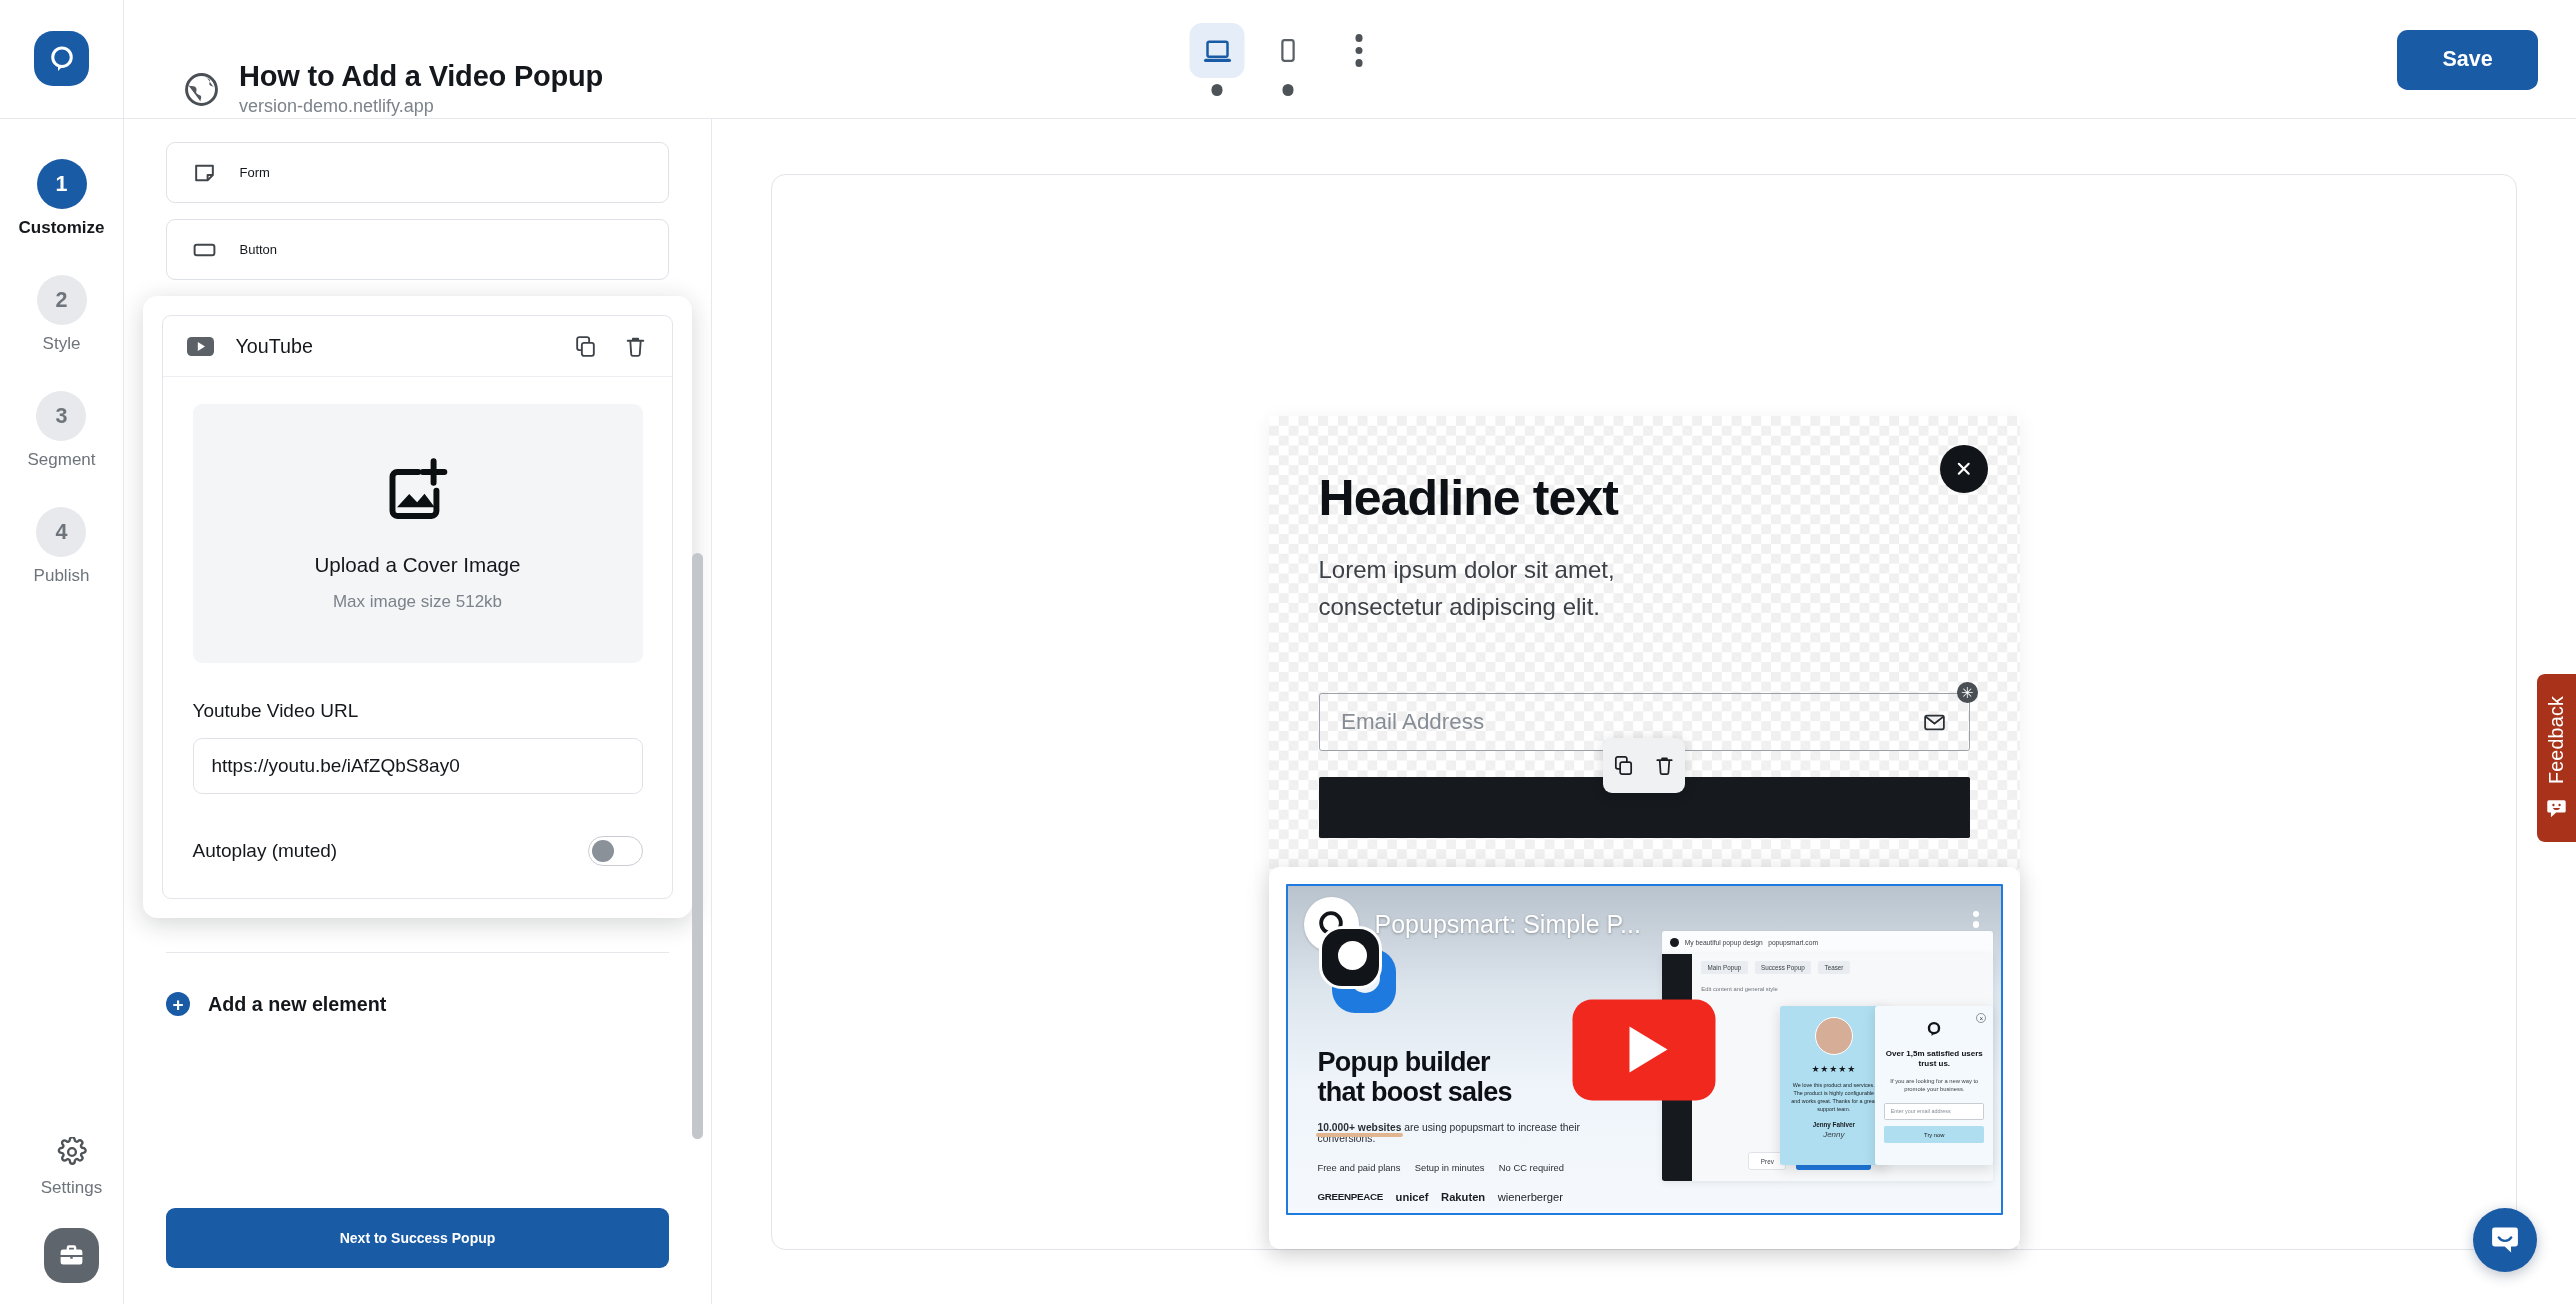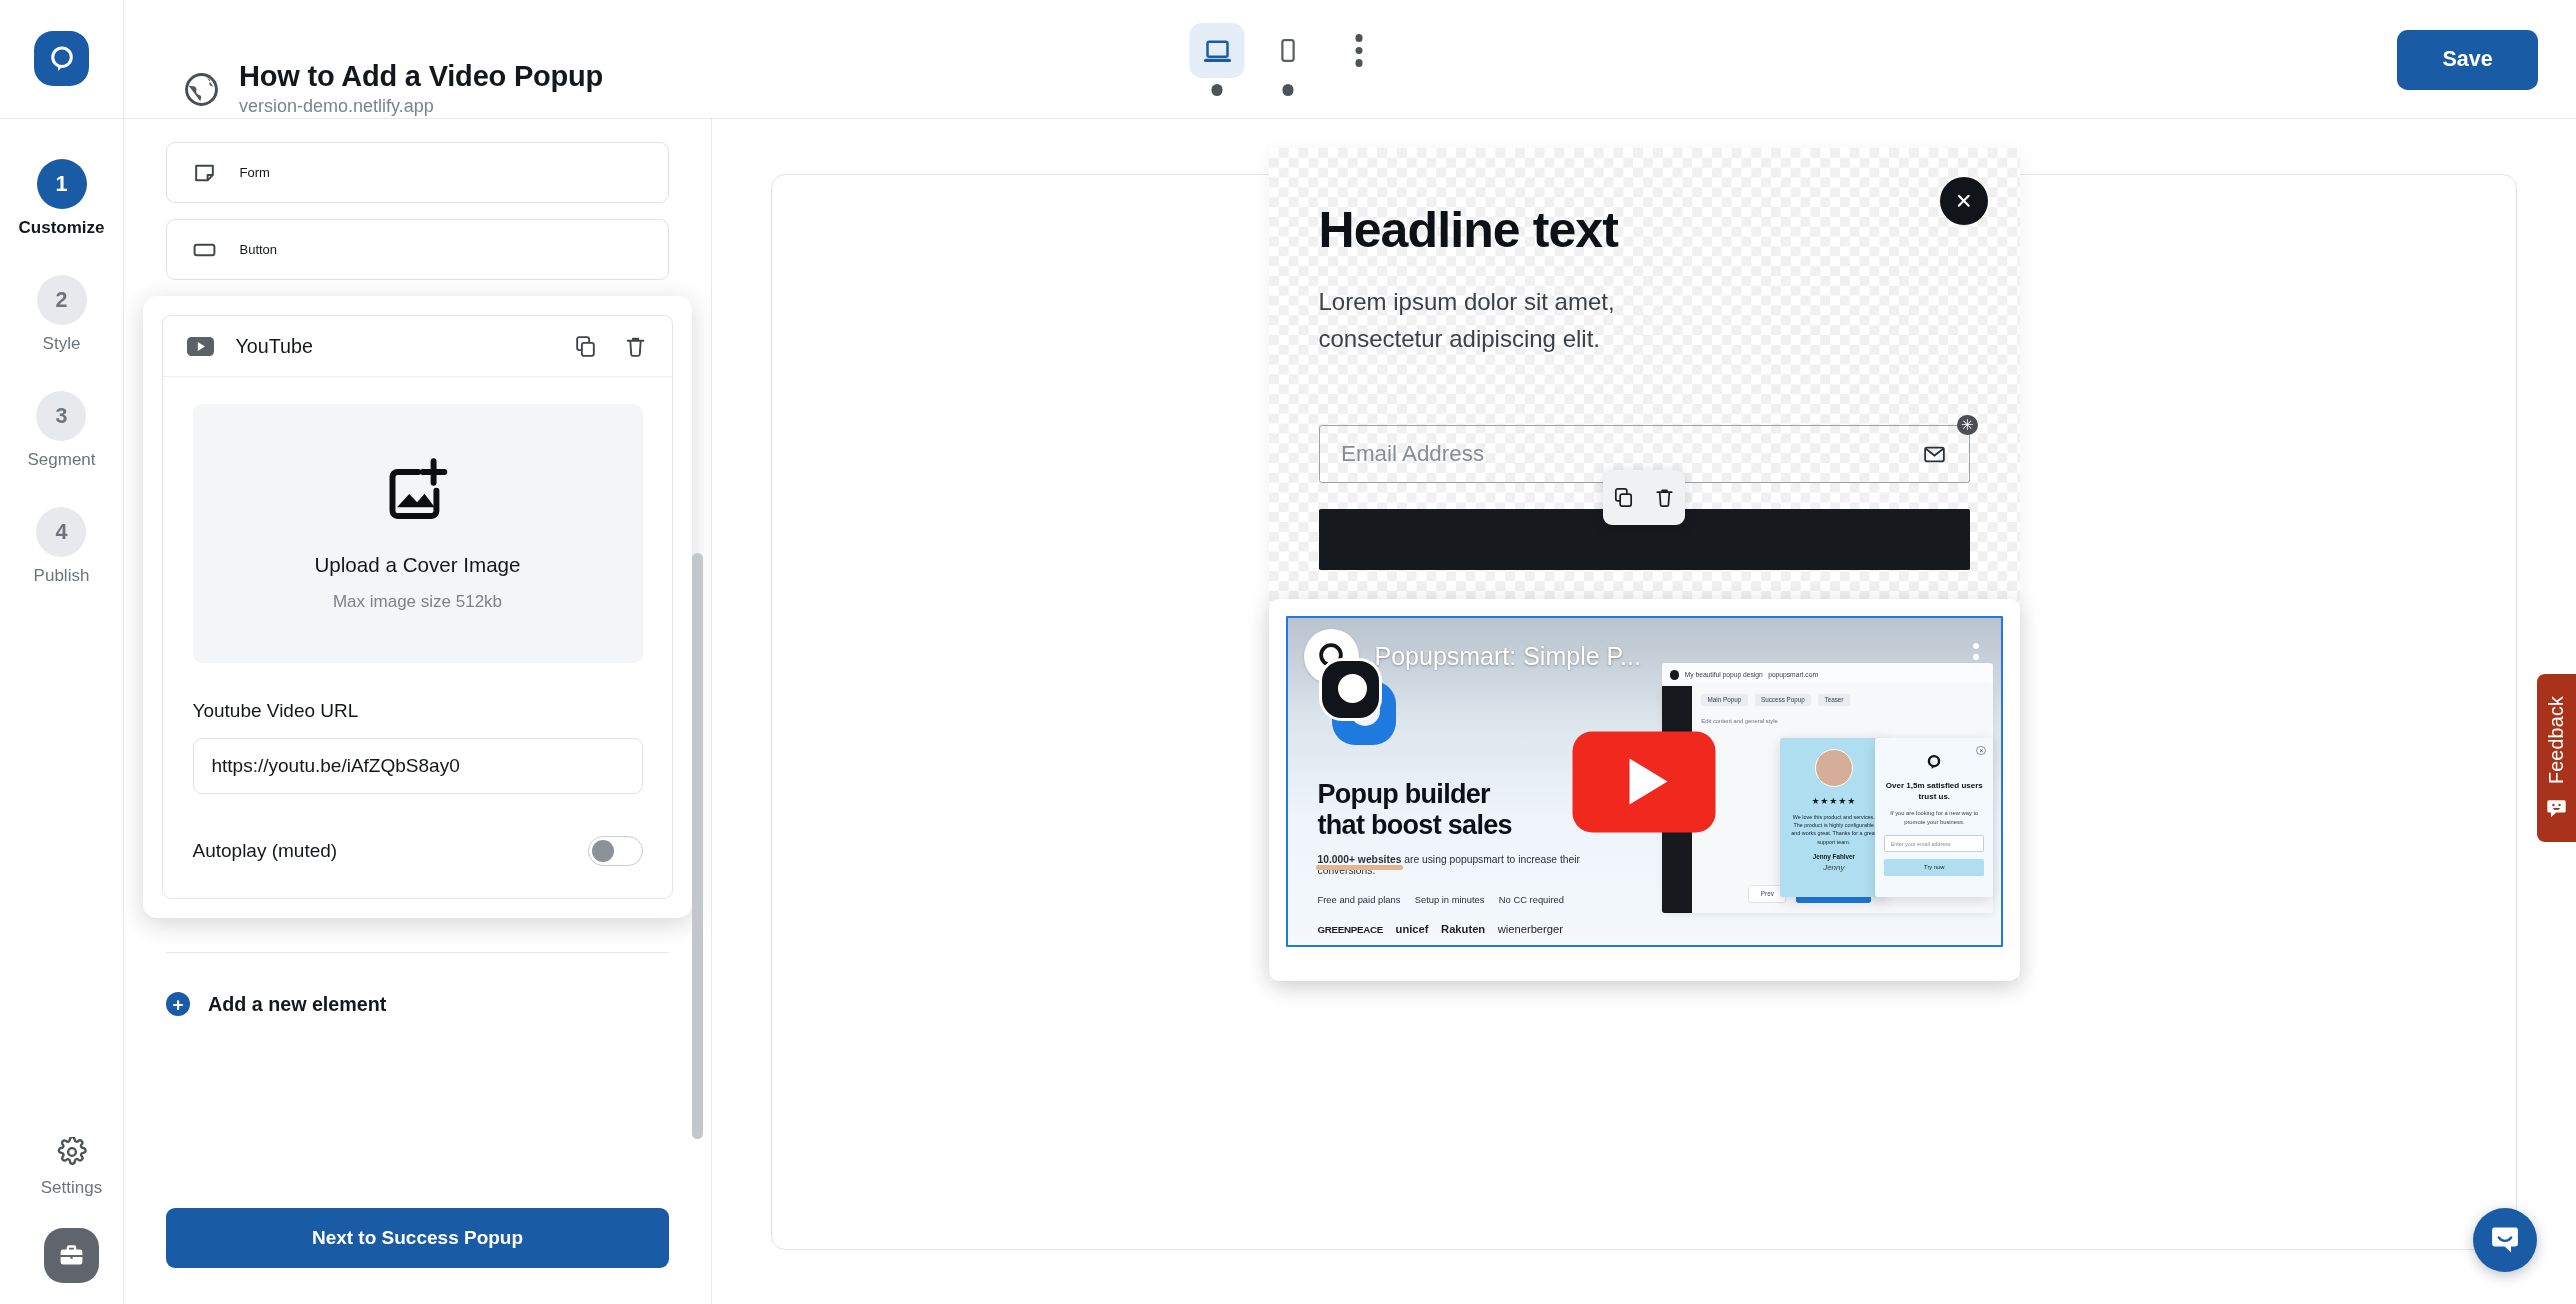--- a/index.html
+++ b/index.html
@@ -181,41 +181,41 @@
   .add-element .plus {
     width: 24px; height: 24px; border-radius: 50%; background: #1a5ba6; color: #fff;
     display: flex; align-items: center; justify-content: center; font-size: 19px; line-height: 1; font-weight: 700;
   }
   .add-element .ae-label { font-size: 19.7px; color: #14181c; font-weight: 700; }
 
   .editor-footer { padding: 0 42px 36px 42px; }
   .next-btn {
     width: 100%; height: 60px; border-radius: 9px;
     background: #1a5ba6; color: #fff; border: none;
-    font-size: 19px; font-weight: 700; cursor: pointer;
+    font-size: 14px; font-weight: 700; cursor: pointer;
     font-family: "Liberation Sans", sans-serif;
   }
   .panel-scrollbar {
     position: absolute; right: 8px; top: 434px;
     width: 10.7px; height: 586px; border-radius: 5.4px; background: #c3c7cc;
     cursor: pointer;
   }
 
   
   .canvas-area {
     flex: 1; min-width: 0; position: relative;
     background: #ffffff;
     display: flex; align-items: flex-start; justify-content: center;
     padding: 55px 59px 54px 59px;
   }
   .canvas-frame {
     width: 100%; height: 100%;
     border: 0.9px solid #e1e4e8; border-radius: 14.3px;
     position: relative;
-    display: flex; align-items: flex-start; justify-content: center;
+    display: flex; align-items: flex-end; justify-content: center;
   }
 
   
   .popup-preview {
     position: relative;
     width: 751px;
     background-color: #ffffff;
     background-image:
       linear-gradient(45deg, #f0f0f0 25%, transparent 25%, transparent 75%, #f0f0f0 75%),
       linear-gradient(45deg, #f0f0f0 25%, transparent 25%, transparent 75%, #f0f0f0 75%);

